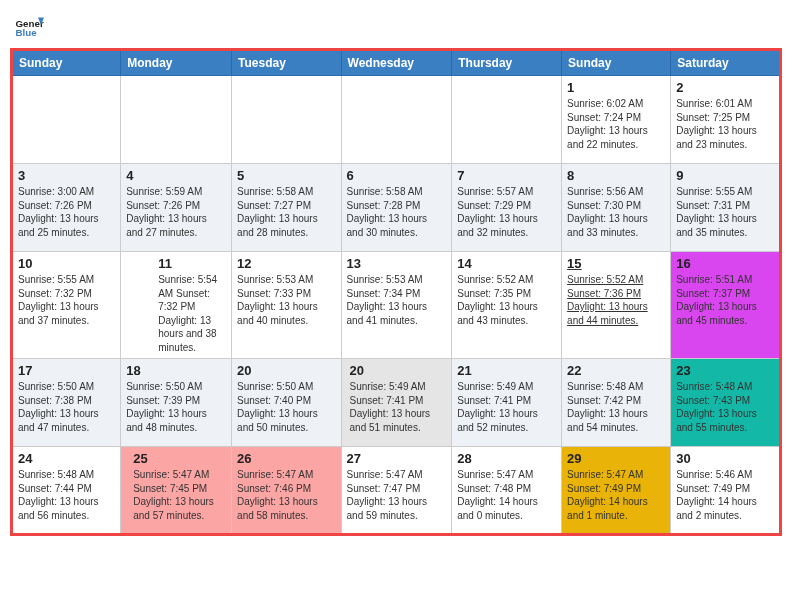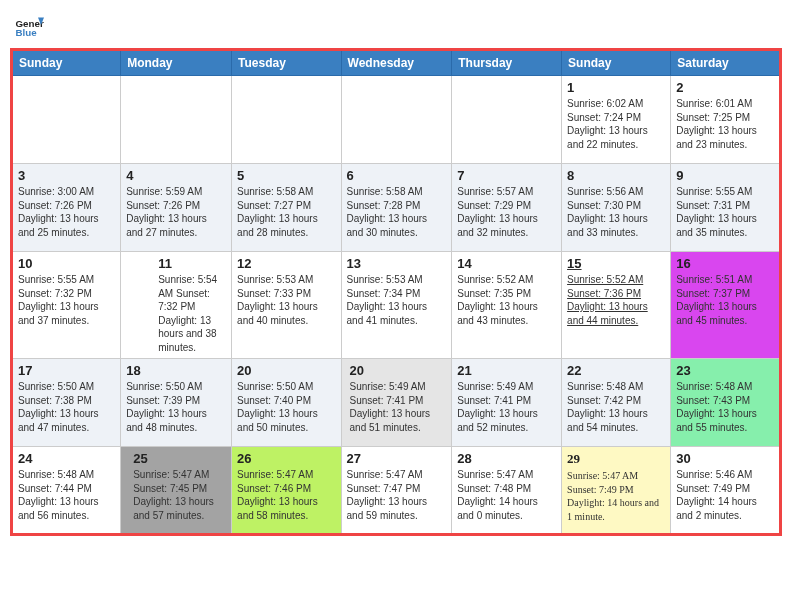--- a/index.html
+++ b/index.html
@@ -275,65 +275,65 @@
 Daylight: 13 hours
 and 52 minutes.</div>
         </td>
         <td style="background: rgb(238, 242, 247);">
           <span class="day-num">22</span>
           <div class="day-info">Sunrise: 5:48 AM
 Sunset: 7:42 PM
 Daylight: 13 hours
 and 54 minutes.</div>
         </td>
-        <td style="background: #86efac;">
+        <td style="background: #14b8a6;">
           <span class="day-num">23</span>
           <div class="day-info">Sunrise: 5:48 AM
 Sunset: 7:43 PM
 Daylight: 13 hours
 and 55 minutes.</div>
         </td>
       </tr>
       <tr>
         <td style="background: rgb(255, 255, 255);">
           <span class="day-num">24</span>
           <div class="day-info">Sunrise: 5:48 AM
 Sunset: 7:44 PM
 Daylight: 13 hours
 and 56 minutes.</div>
         </td>
-        <td style="background: #a3a3a3; padding-left: 12px;">
+        <td style="background: #fca5a5; padding-left: 12px;">
           <span class="day-num">25</span>
           <div class="day-info">Sunrise: 5:47 AM
 Sunset: 7:45 PM
 Daylight: 13 hours
 and 57 minutes.</div>
         </td>
-        <td style="background: #bef264;">
+        <td style="background: #fca5a5;">
           <span class="day-num">26</span>
           <div class="day-info">Sunrise: 5:47 AM
 Sunset: 7:46 PM
 Daylight: 13 hours
 and 58 minutes.</div>
         </td>
         <td style="background: rgb(255, 255, 255);">
           <span class="day-num">27</span>
           <div class="day-info">Sunrise: 5:47 AM
 Sunset: 7:47 PM
 Daylight: 13 hours
 and 59 minutes.</div>
         </td>
         <td style="background: rgb(255, 255, 255);">
           <span class="day-num">28</span>
           <div class="day-info">Sunrise: 5:47 AM
 Sunset: 7:48 PM
 Daylight: 14 hours
 and 0 minutes.</div>
         </td>
-        <td style="background: #fef9c3; font-family: Liberation Serif, serif;">
+        <td style="background: #eab308;">
           <span class="day-num">29</span>
           <div class="day-info">Sunrise: 5:47 AM
 Sunset: 7:49 PM
 Daylight: 14 hours
 and 1 minute.</div>
         </td>
         <td style="background: rgb(255, 255, 255);">
           <span class="day-num">30</span>
           <div class="day-info">Sunrise: 5:46 AM
 Sunset: 7:49 PM

